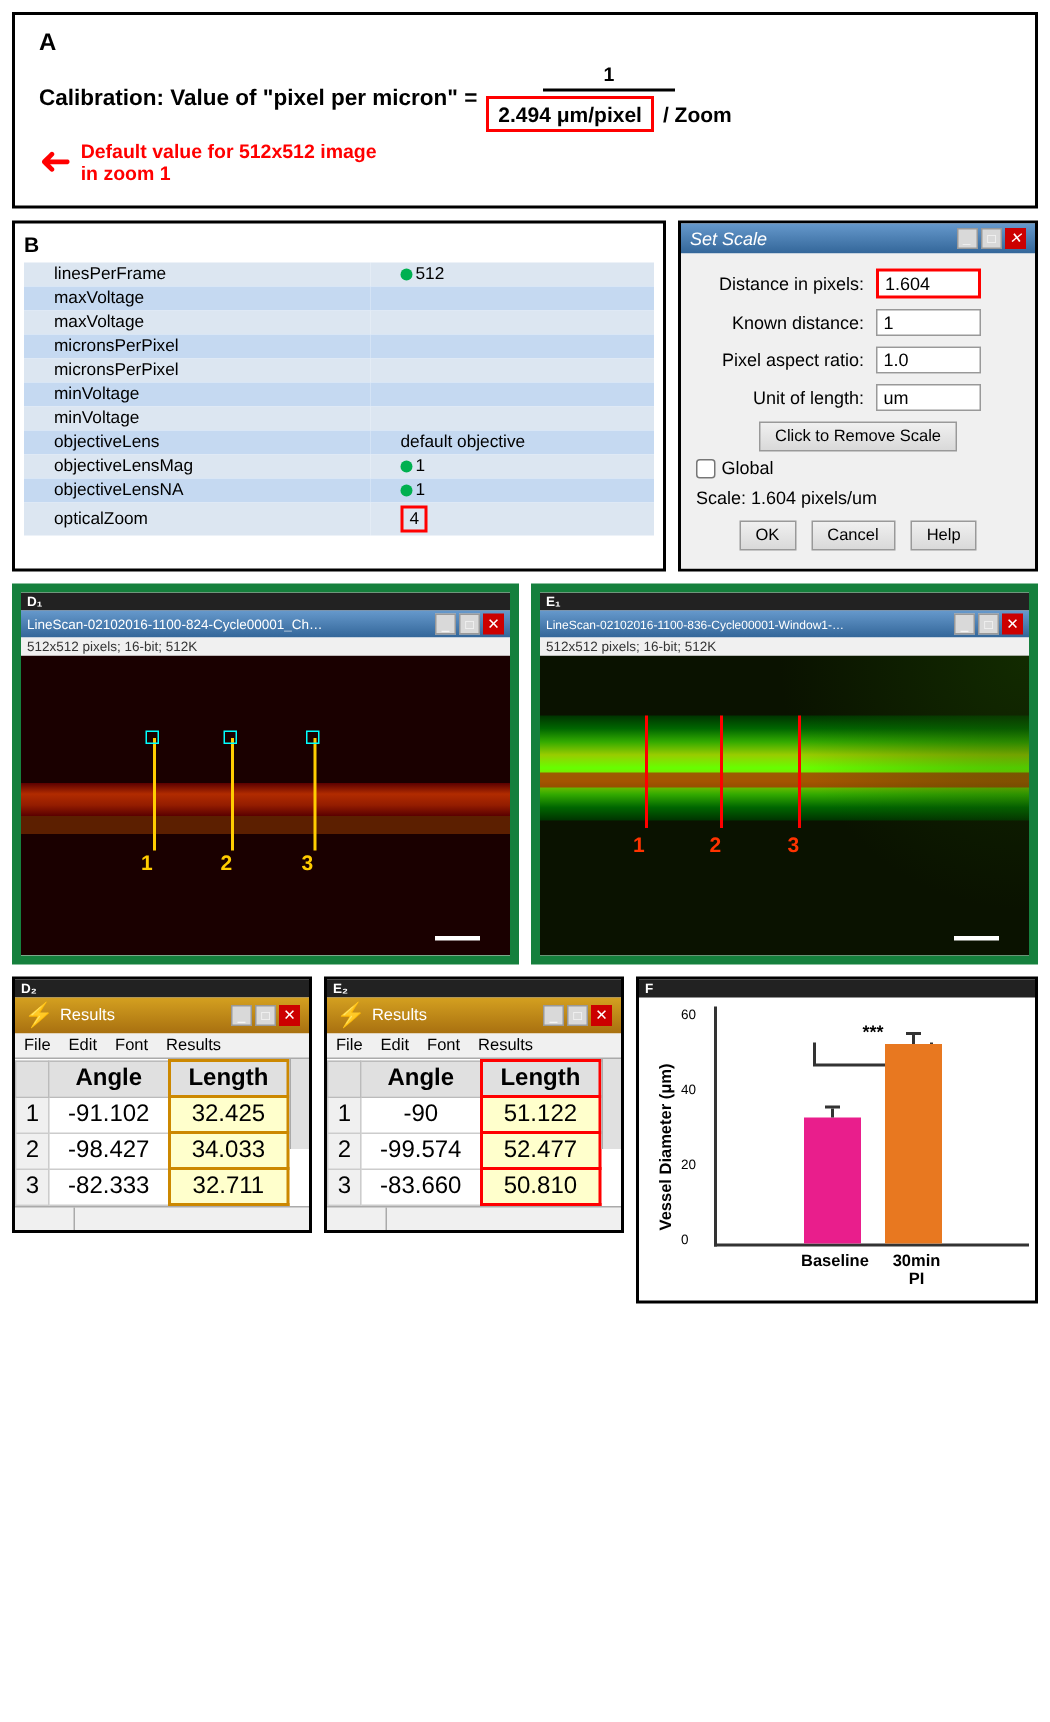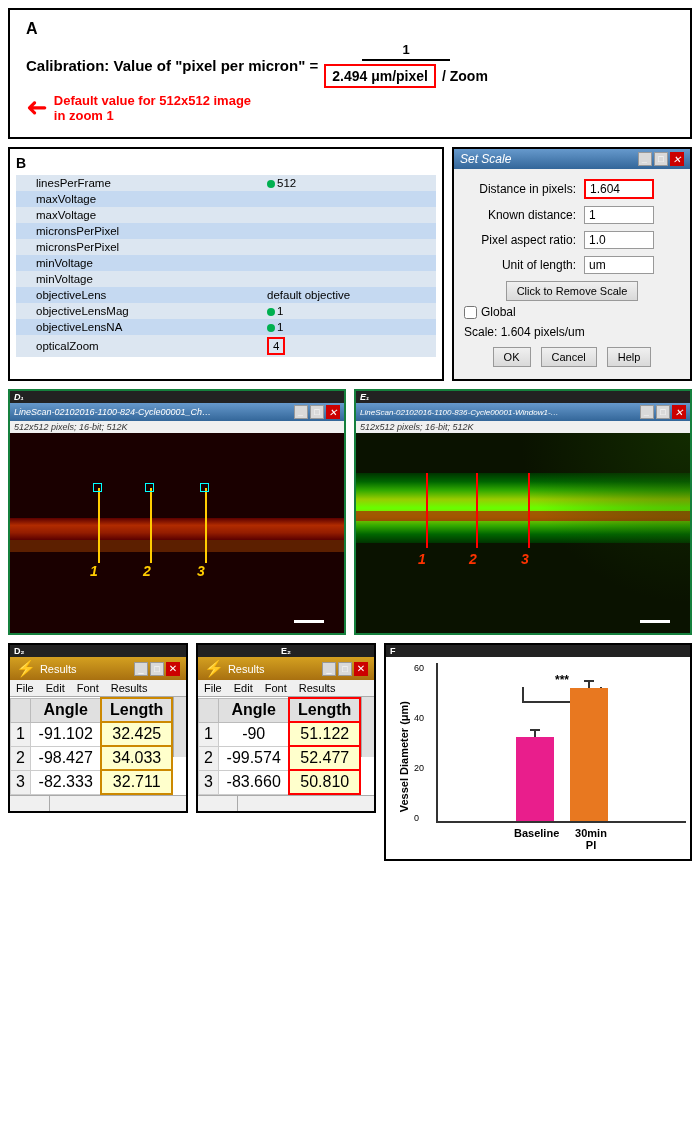--- a/index.html
+++ b/index.html
@@ -195,23 +195,22 @@
     }
 
     
     .de1-row {
       display: flex;
       margin: 0 8px 8px 8px;
       gap: 8px;
     }
     .image-panel {
       flex: 1;
-      border: 2px solid #15803d;
+      border: 6px solid #15803d;
       overflow: hidden;
-      font-style: italic;
     }
     .image-titlebar {
       background: linear-gradient(to bottom, #6699cc, #336699);
       color: #fff;
       font-size: 9px;
       padding: 2px 4px;
       display: flex;
       justify-content: space-between;
       align-items: center;
       white-space: nowrap;
@@ -245,21 +244,21 @@
     }
 
     
     .def2-row {
       display: flex;
       margin: 0 8px 8px 8px;
       gap: 8px;
       align-items: flex-start;
     }
     .results-panel {
-      width: 180px;
+      width: 200px;
       border: 2px solid #000;
     }
     .results-titlebar {
       background: linear-gradient(to bottom, #d4a020, #a87010);
       color: #fff;
       font-size: 11px;
       padding: 2px 6px;
       display: flex;
       justify-content: space-between;
       align-items: center;
@@ -583,21 +582,21 @@
       </table>
       <div class="results-scrollbar"></div>
     </div>
     <div style="display:flex;border-top:1px solid #aaa;background:#f0f0f0;height:16px;">
       <div style="width:40px;border-right:1px solid #aaa;height:100%;"></div>
       <div style="flex:1;"></div>
     </div>
   </div>
 
   <div class="results-panel">
-    <div style="background:#222; color:#fff; font-size:9px; padding:1px 4px; font-weight:bold;text-align:center;">E₂</div>
+    <div style="background:#222; color:#fff; font-size:9px; padding:1px 4px; font-weight:bold;">E₂</div>
     <div class="results-titlebar">
       <div style="display:flex;align-items:center;">
         <span style="font-size:16px;margin-right:4px;">⚡</span>
         <span>Results</span>
       </div>
       <div class="win-controls">
         <div class="win-minimize">_</div>
         <div class="win-maximize">□</div>
         <div class="win-close">✕</div>
       </div>

